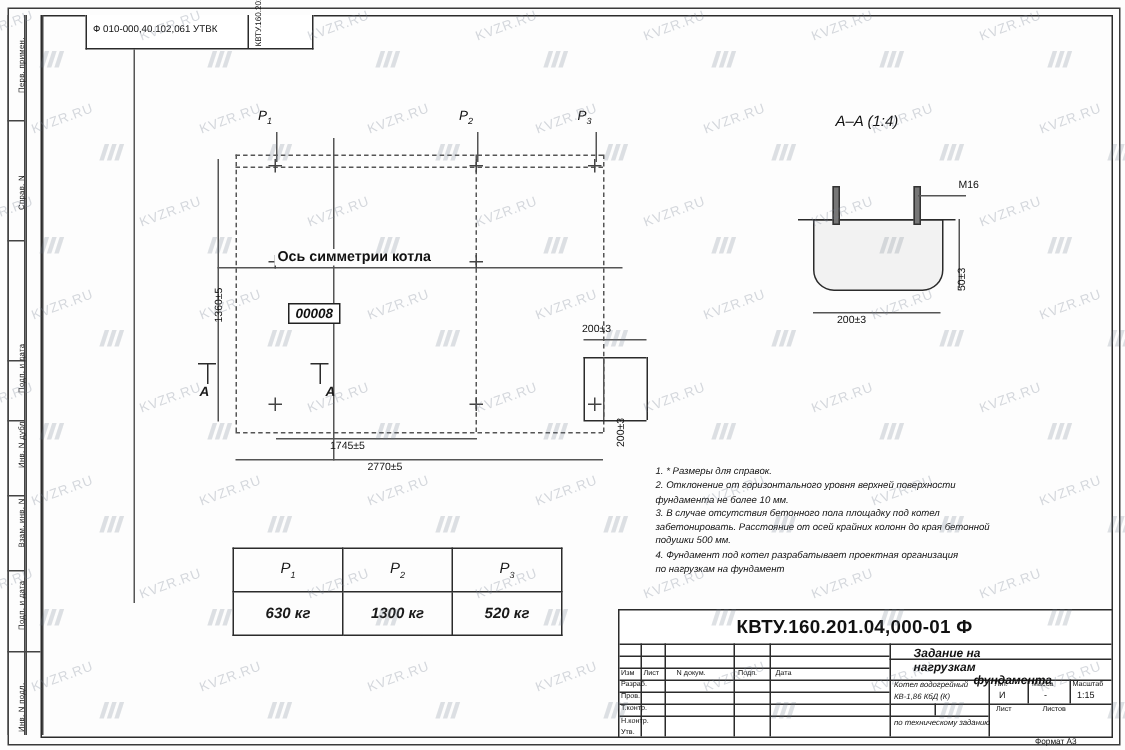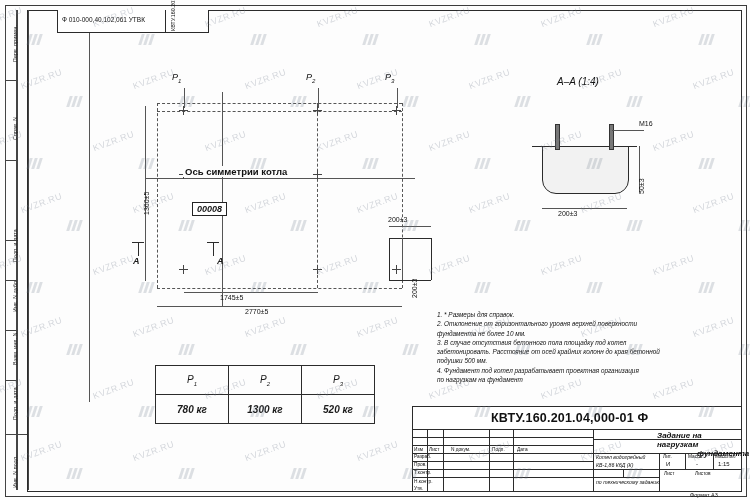--- a/index.html
+++ b/index.html
@@ -144,21 +144,21 @@
     border:1.4px solid #2b2b2b;background:#fff;z-index:4;
     font-size:5px;color:#111;
   }
   .tb .l{position:absolute;background:#2b2b2b;}
   .tb .cell{position:absolute;font-size:4.8px;color:#111;white-space:nowrap;}
   .tb .code{
     position:absolute;font-size:12.5px;font-weight:bold;left:78px;top:4px;
     letter-spacing:.2px;
   }
   .tb .ttl{
-    position:absolute;font-size:8px;font-style:italic;font-weight:bold;text-align:center;margin-left:48px;
+    position:absolute;font-size:8px;font-style:italic;font-weight:bold;text-align:center;
   }
   .tb .sm{position:absolute;font-size:5.2px;font-style:italic;}
   .logo{
     position:absolute;left:246px;top:60px;width:78px;height:22px;
   }
   .logo .bars{position:absolute;left:0;top:1px;width:20px;height:18px;}
   .logo .bars i{position:absolute;top:0;width:4px;height:18px;background:#1a1a1a;transform:skewX(-16deg);}
   .logo .bars i:nth-child(1){left:0}
   .logo .bars i:nth-child(2){left:7px}
   .logo .bars i:nth-child(3){left:14px}
@@ -297,21 +297,21 @@
     </div>
 
     <table class="ltable" style="left:128px;top:355px;">
       <tbody>
           <tr class="hrow">
         <td><span>P</span><sub>1</sub></td>
         <td><span>P</span><sub>2</sub></td>
         <td><span>P</span><sub>3</sub></td>
       </tr>
       <tr class="vrow">
-        <td>780 кг</td>
+        <td>630 кг</td>
         <td>1300 кг</td>
         <td>520 кг</td>
       </tr>
     </tbody>
       </table>
 
   </div>
 
   <div class="tb">
 

